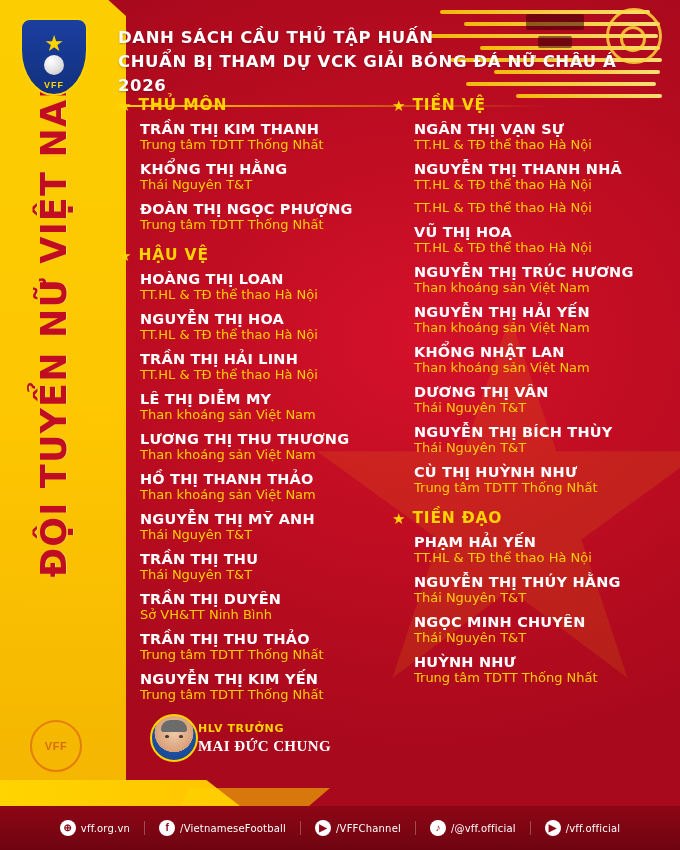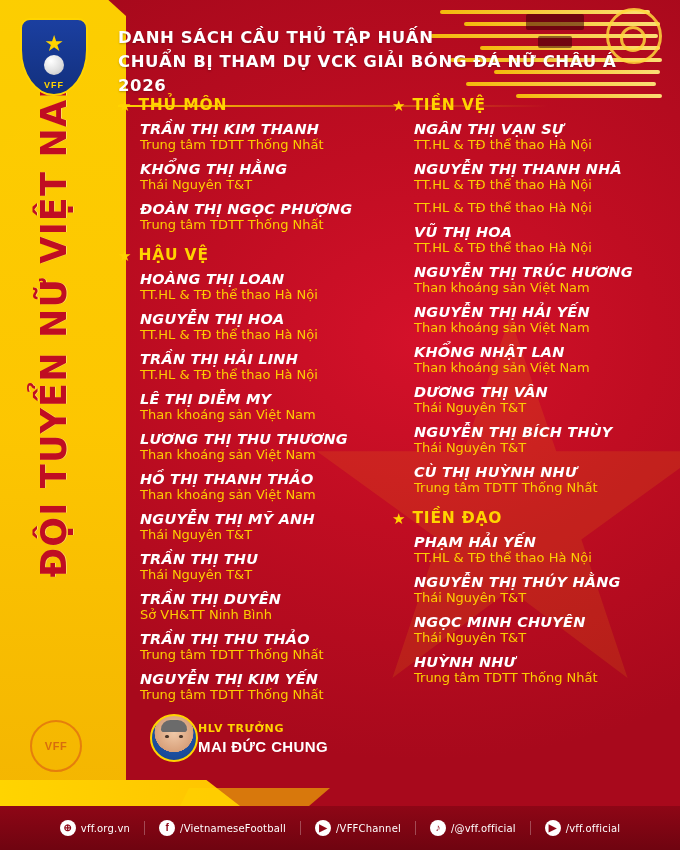--- a/index.html
+++ b/index.html
@@ -158,21 +158,20 @@
   .group-title .glabel {
     color: #ffd400; font-weight: 700; font-size: 15.5px;
     letter-spacing: .8px;
     font-family: "DejaVu Sans", sans-serif;
   }
   .player { margin: 0 0 9px 22px; }
   .pname {
     color: #ffffff; font-weight: 700; font-size: 14.5px;
     letter-spacing: .2px; line-height: 17px;
     font-family: "DejaVu Sans", sans-serif;
-    font-style: italic;
   }
   .pclub {
     color: #ffd400; font-size: 13px; line-height: 14px;
     font-family: "DejaVu Sans", sans-serif;
     opacity: .97;
   }
 
   
   .coach {
     position: absolute;
@@ -198,21 +197,21 @@
   }
   .coach .photo .eyes i:first-child { left: 0; }
   .coach .photo .eyes i:last-child { right: 0; }
   .coach .txt .role {
     color: #ffd400; font-size: 11px; font-weight: 700; letter-spacing: .6px;
     font-family: "DejaVu Sans", sans-serif;
   }
   .coach .txt .cname {
     color: #ffffff; font-size: 15px; font-weight: 700; letter-spacing: .4px;
     margin-top: 3px;
-    font-family: Liberation Sans, sans-serif;
+    font-family: Liberation Serif, serif;
   }
 
   
   .ribbon {
     position: absolute; left: 0; bottom: 44px;
     width: 680px; height: 26px;
     pointer-events: none;
   }
   .ribbon .r1 {
     position: absolute; left: 0; bottom: 0; width: 240px; height: 26px;

